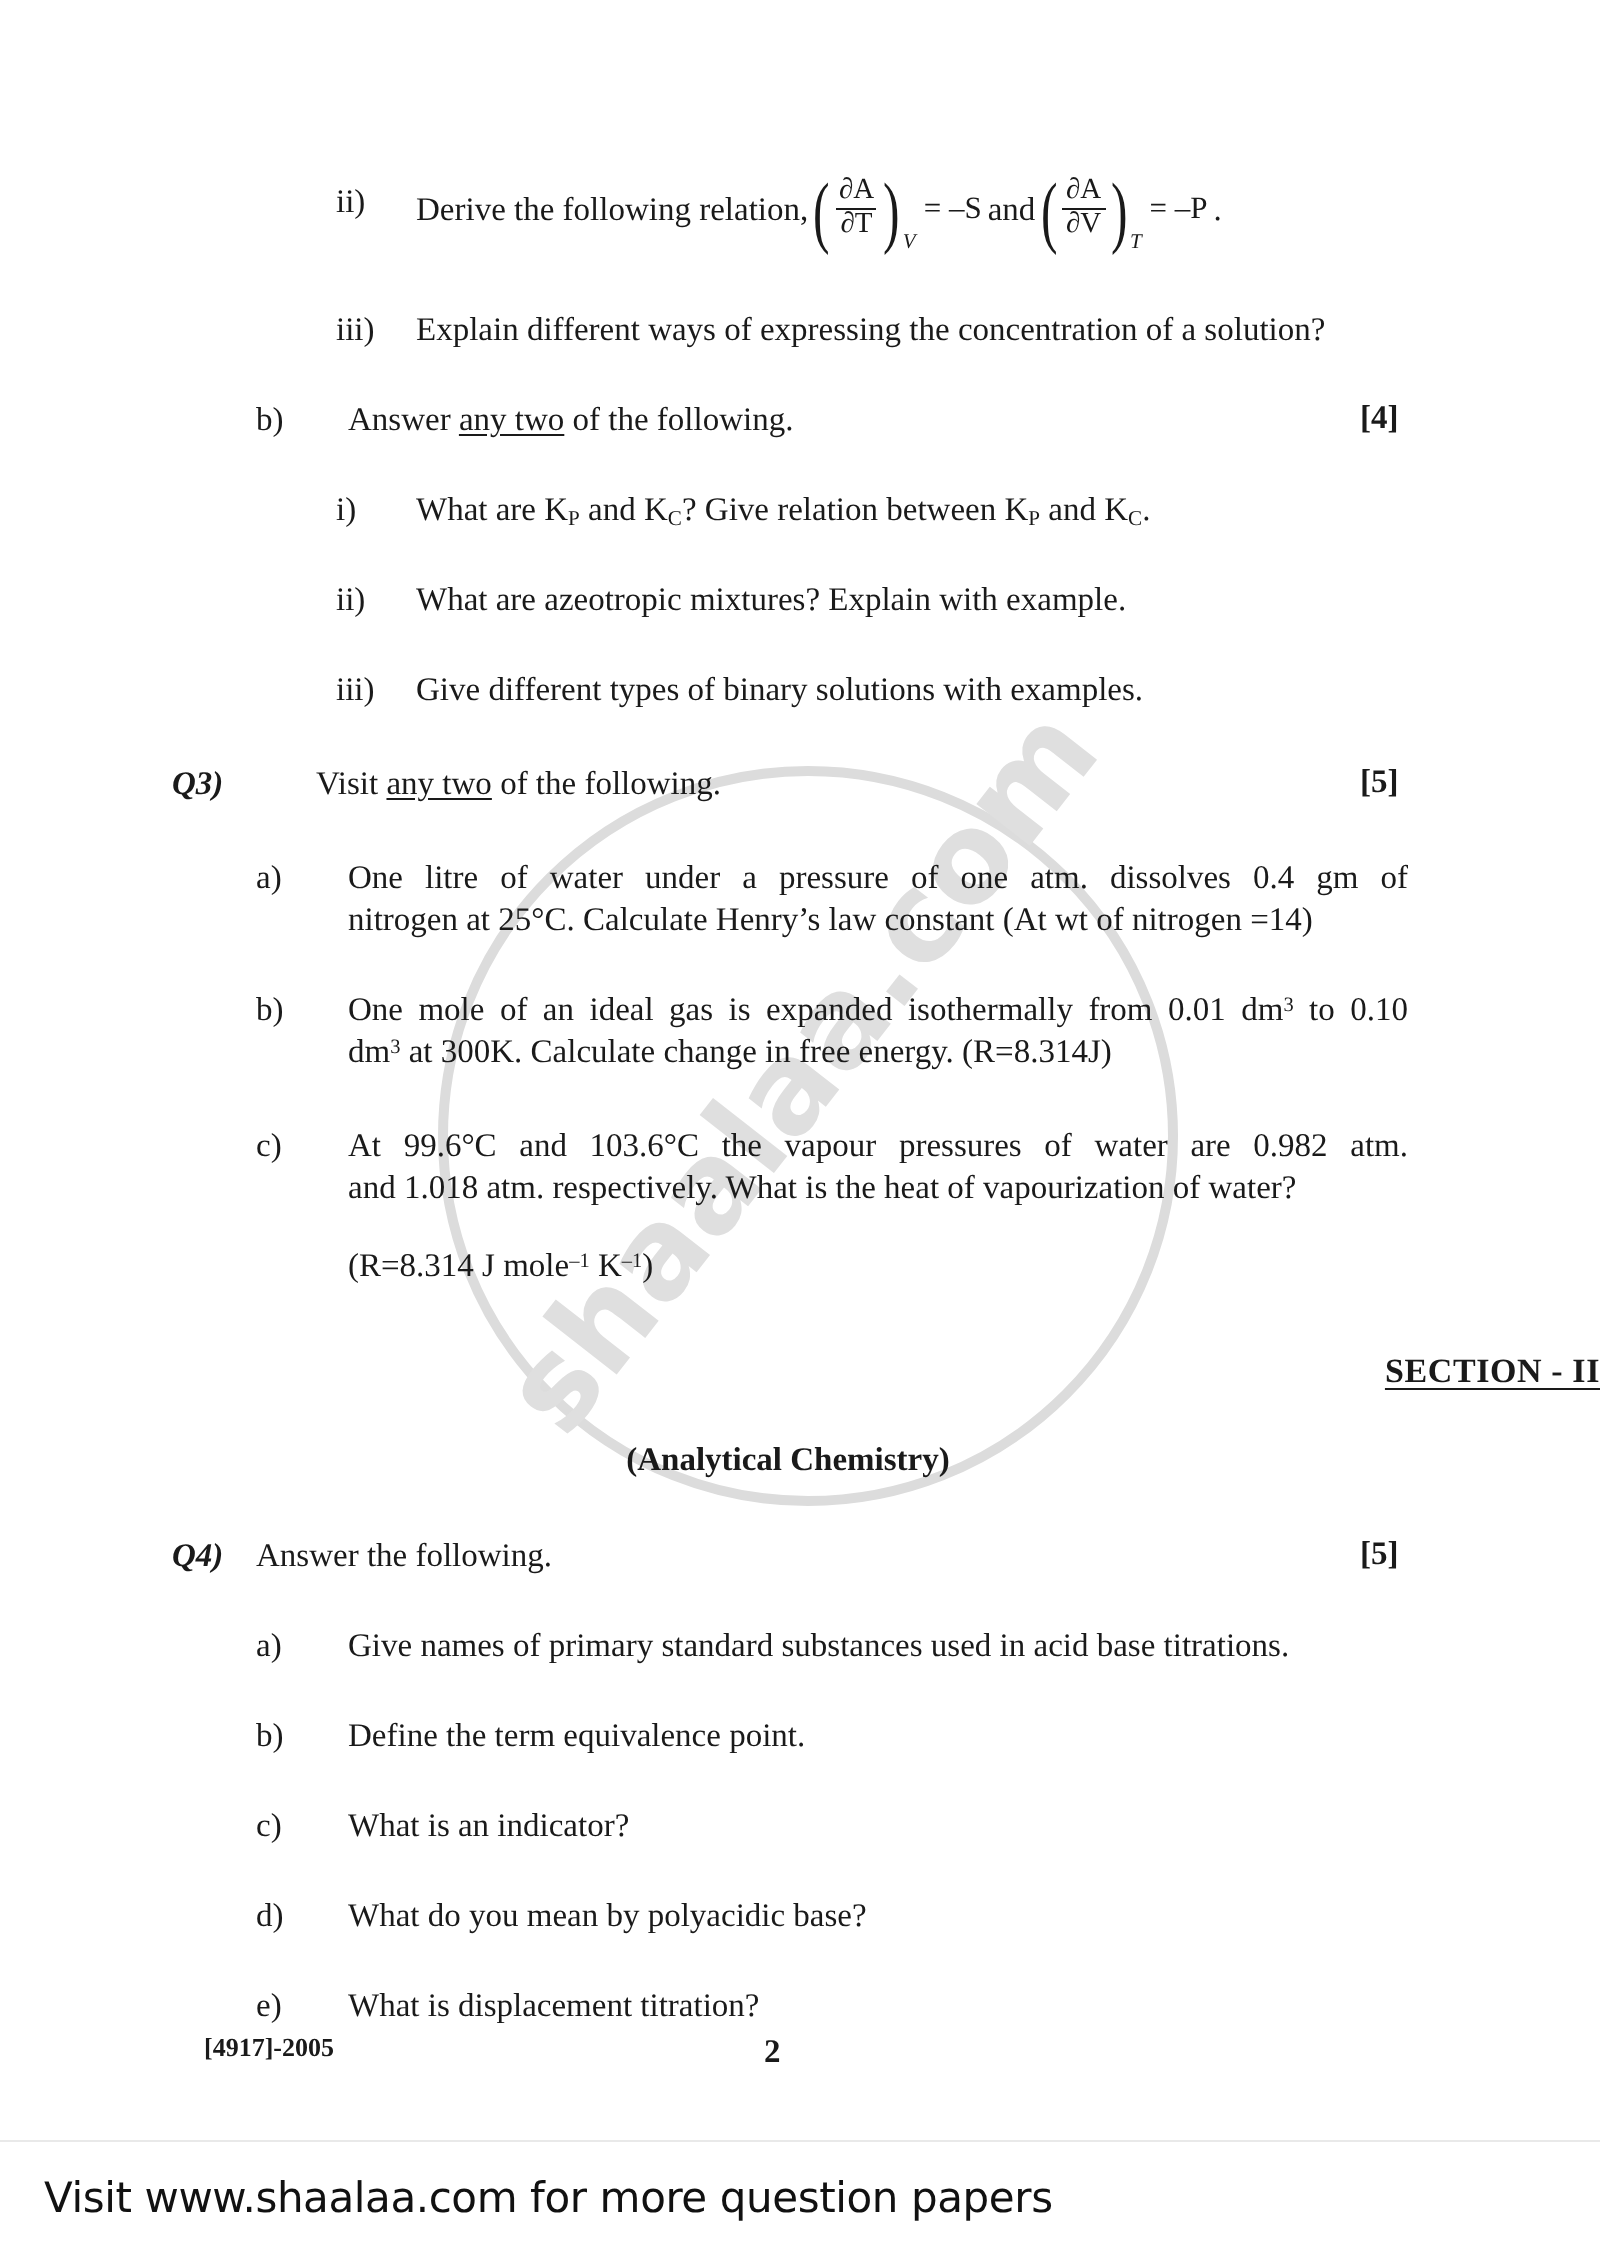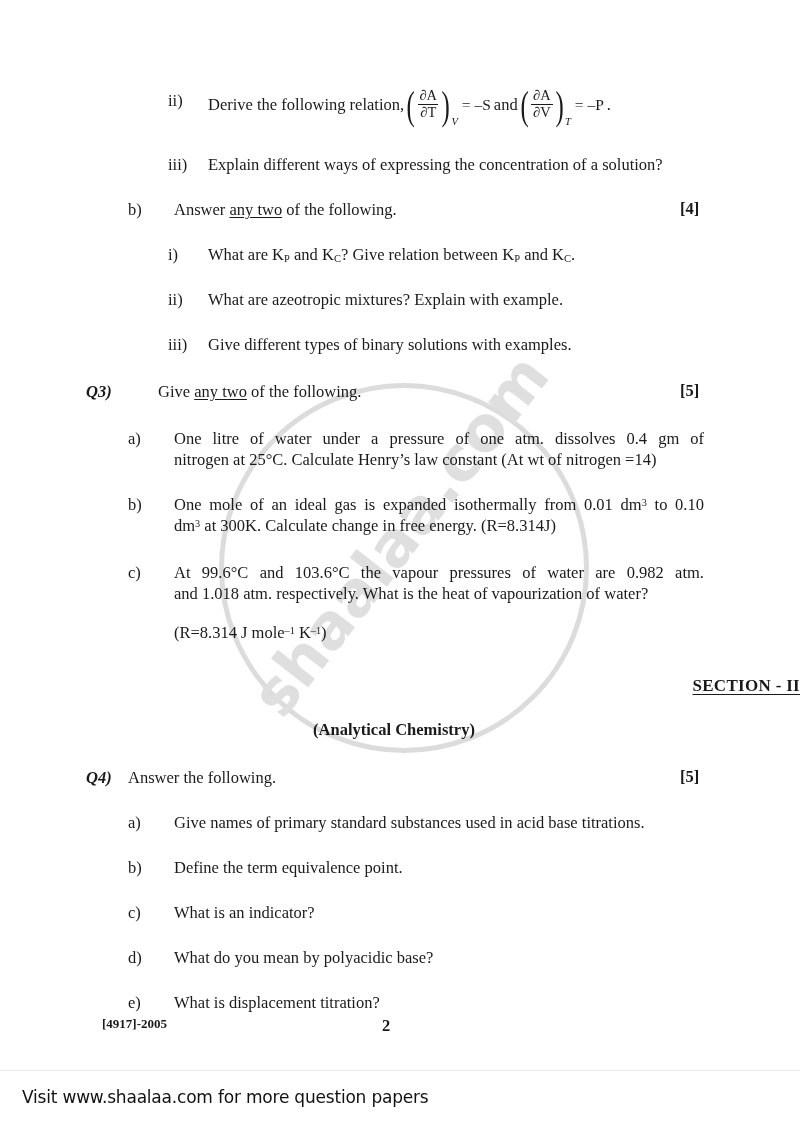--- a/index.html
+++ b/index.html
@@ -179,21 +179,21 @@
     width: 800px;
     height: 61px;
     background: #ffffff;
     border-top: 1px solid #e9e9e9;
   }
   .banner-text {
     position: absolute;
     left: 22px;
     top: 16px;
     font-family: "DejaVu Sans", sans-serif;
-    font-size: 17px;
+    font-size: 21px;
     color: #111111;
     letter-spacing: -0.2px;
   }
 </style>
 </head>
 <body>
 
 <div class="page">
 
   <div class="watermark"></div>
@@ -247,21 +247,21 @@
       <div class="txt">What are azeotropic mixtures? Explain with example.</div>
     </div>
 
     <div class="row" style="left:168px; top:334px; width:520px;">
       <div class="lbl" style="width:40px;">iii)</div>
       <div class="txt">Give different types of binary solutions with examples.</div>
     </div>
 
     <div class="row" style="left:86px; top:381px; width:520px;gap:30px;">
       <div class="lbl qnum" style="width:42px;">Q3)</div>
-      <div class="txt"><span>Give </span><u class="uline">any two</u><span> of the following.</span></div>
+      <div class="txt"><span>Visit </span><u class="uline">any two</u><span> of the following.</span></div>
     </div>
     <div class="marks" style="left:680px; top:381px;">[5]</div>
 
     <div class="row" style="left:128px; top:428px; width:576px;">
       <div class="lbl" style="width:46px;">a)</div>
       <div class="txt">
         <div class="justify">One litre of water under a pressure of one atm. dissolves 0.4 gm of</div>
         <div class="justify-open">nitrogen at 25°C. Calculate Henry’s law constant (At wt of nitrogen =14)</div>
       </div>
     </div>

